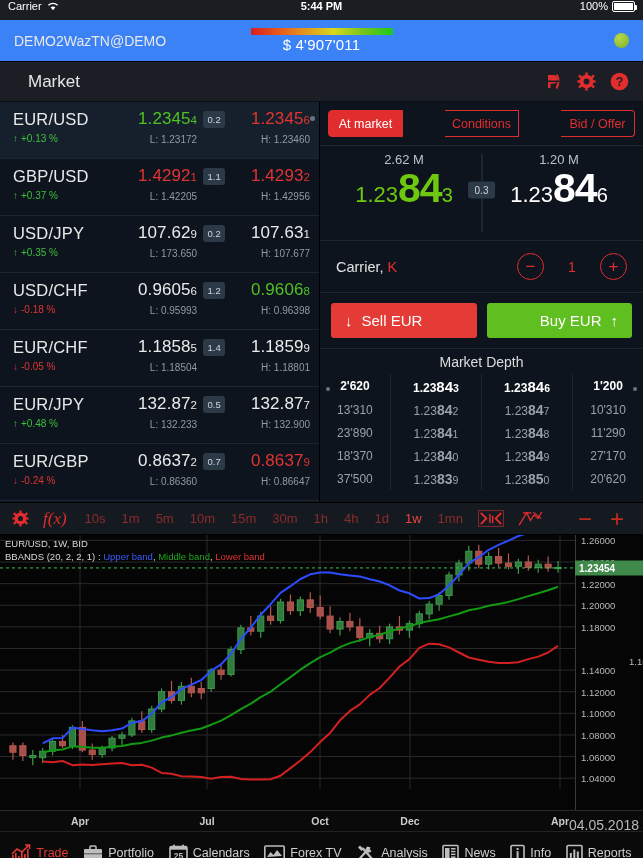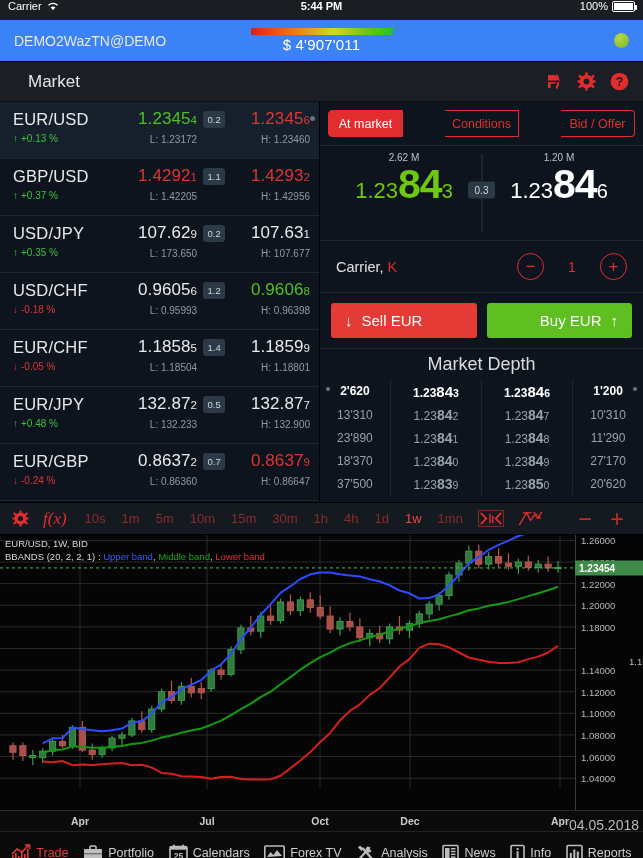--- a/index.html
+++ b/index.html
@@ -105,21 +105,21 @@
   .seg button:last-child{border-radius:0 4px 4px 0;}
   .seg button + button{border-left:none;margin-left:42px;}
   .seg button.active{background:#e12d2d; color:#fff;}
 
   .quotebox{
     position:relative; height:96px; margin-top:8px;
     border-top:1px solid #1b2733; border-bottom:1px solid #1b2733;
     display:flex; align-items:flex-start; justify-content:space-between; padding:6px 20px 0 20px;
   }
   .qb-side{width:128px; text-align:center;}
-  .qb-vol{font-size:10px; color:#b9c2cb; margin-bottom:1px;}
+  .qb-vol{font-size:13px; color:#b9c2cb; margin-bottom:1px;}
   .qb-big{line-height:1;}
   .qb-big .p1{font-size:22px; letter-spacing:0;}
   .qb-big .p2{font-size:41px; font-weight:bold; letter-spacing:-1px;}
   .qb-big .p3{font-size:20px;}
   .qb-sell .p1,.qb-sell .p2,.qb-sell .p3{color:#6ec80f;}
   .qb-buy .p1,.qb-buy .p2,.qb-buy .p3{color:#fff;}
   .qb-divider{
     position:absolute; left:50%; top:8px; bottom:8px; width:1px;
     background:#2b3846; transform:translateX(-50%);
   }
@@ -146,21 +146,21 @@
   .tradebtns{display:flex; gap:10px; padding:10px 11px 10px 11px;}
   .tbtn{
     flex:1; height:35px; border:none; border-radius:3px; cursor:pointer;
     font-size:15px; color:#fff; font-family:inherit;
     display:flex; align-items:center; justify-content:center; gap:9px;
   }
   .tbtn.sell{background:#e43b36; justify-content:flex-start; padding-left:14px;}
   .tbtn.buy{background:#60bf20; justify-content:flex-end; padding-right:14px;}
 
   .depth{flex:1; border-top:1px solid #1b2733; padding-top:5px; position:relative;}
-  .depth h2{text-align:center; font-size:18px; font-weight:400; color:#dcdcdc; margin-bottom:4px;}
+  .depth h2{text-align:center; font-size:14px; font-weight:400; color:#dcdcdc; margin-bottom:4px;}
   .depth-table{width:100%; border-collapse:collapse;}
   .depth-table td{
     font-size:12px; color:#97a2ad; text-align:center; padding:3.5px 0;
     border-left:1px solid #1b2733;
   }
   .depth-table td:first-child{border-left:none;}
   .depth-table tr.top td{color:#fff; font-weight:bold;}
   .depth-table td.px{font-size:12px;}
   .depth-table td.px b{font-size:14px; font-weight:bold;}
   .depth-table tr.top td.px b{font-size:15px;}

